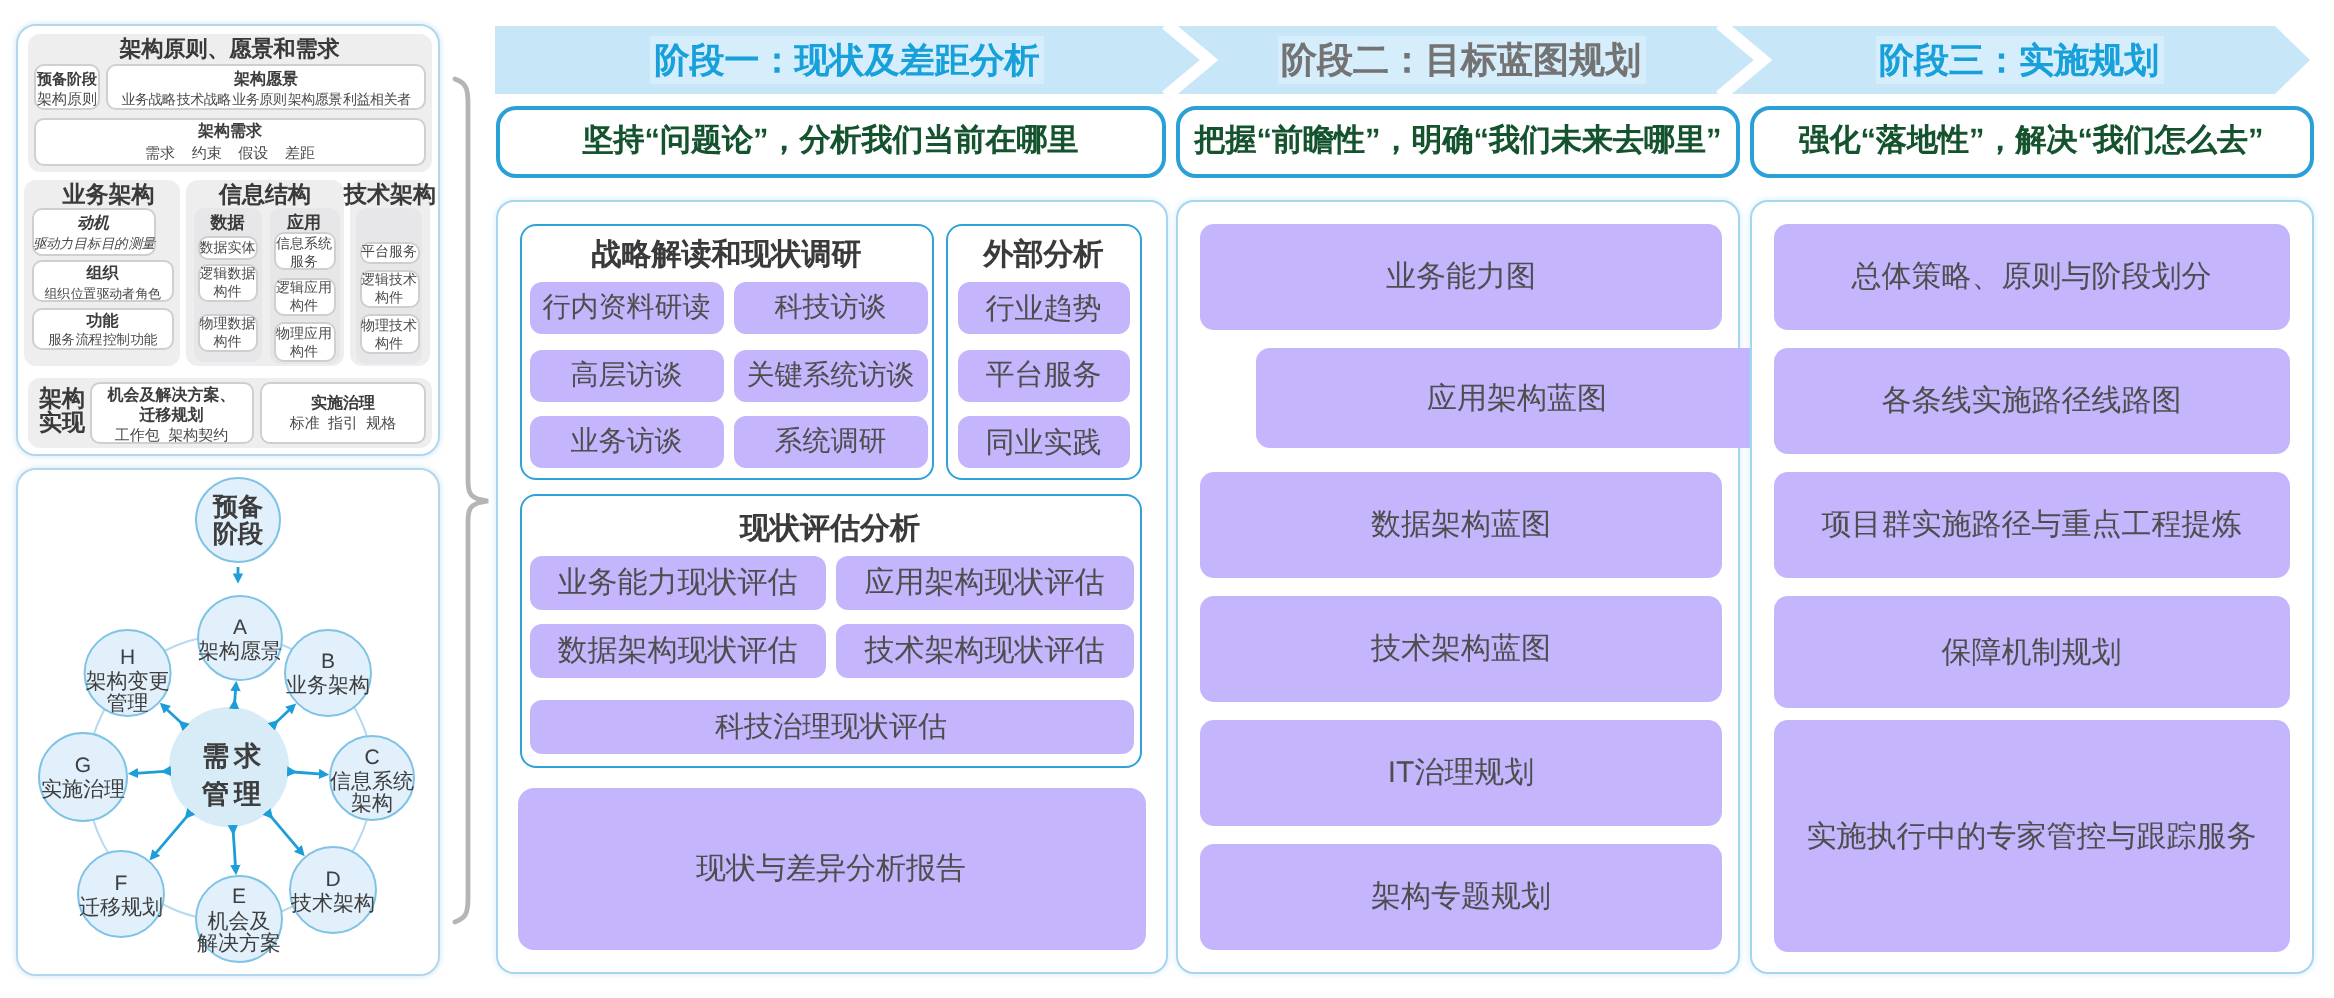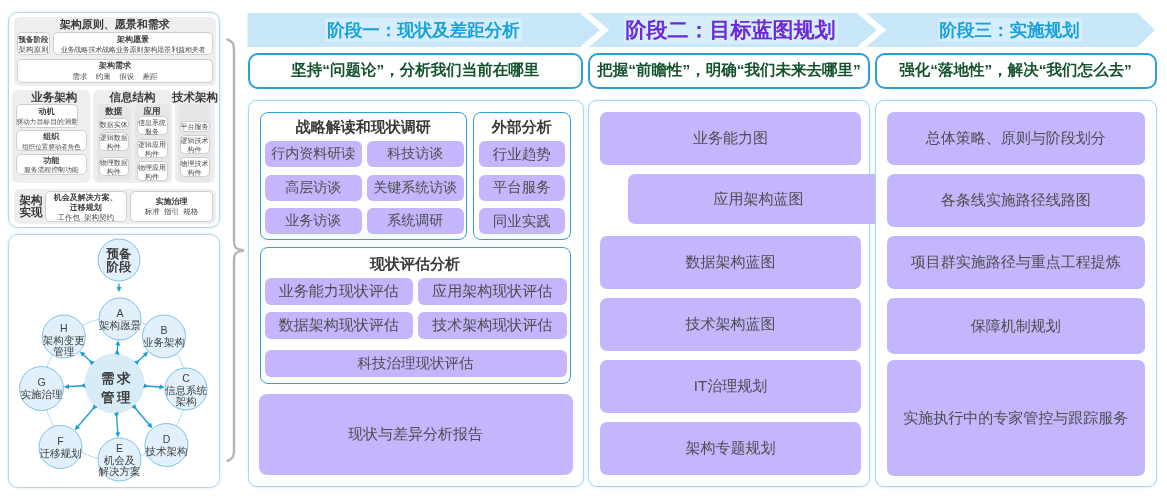--- a/index.html
+++ b/index.html
@@ -29,21 +29,21 @@
 <div class="abs wbox" style="left:53px;top:32px;width:160px;height:23px;font-size:8px;line-height:10px;padding-top:1.5px;"><b>架构愿景</b><br><span class="sq" style="font-size:7px;">业务战略 技术战略 业务原则 架构愿景 利益相关者</span></div>
 <div class="abs wbox" style="left:17px;top:58.5px;width:196px;height:24px;font-size:8px;line-height:10.5px;padding-top:1.5px;"><b>架构需求</b><br><span style="font-size:7.5px;">需求&nbsp;&nbsp;&nbsp;&nbsp;约束&nbsp;&nbsp;&nbsp;&nbsp;假设&nbsp;&nbsp;&nbsp;&nbsp;差距</span></div>
 
 <div class="abs gsec" style="left:11.5px;top:90px;width:78.5px;height:93px;"></div>
 <div class="abs gsec" style="left:93px;top:90px;width:79px;height:93px;"></div>
 <div class="abs gsec" style="left:175px;top:90px;width:40px;height:93px;"></div>
 <div class="abs t" style="left:15px;top:89.5px;width:78.5px;font-size:11.5px;">业务架构</div>
 <div class="abs t" style="left:93px;top:89.5px;width:79px;font-size:11.5px;">信息结构</div>
 <div class="abs t" style="left:168px;top:89.5px;width:54px;font-size:11.5px;">技术架构</div>
 
-<div class="abs wbox" style="left:15.5px;top:104px;width:62px;height:23.5px;font-size:8px;line-height:10px;padding-top:1.5px;"><b>动机</b><br><span class="sq" style="font-size:6.8px;">驱动力 目标 目的 测量</span></div>
+<div class="abs wbox" style="left:15.5px;top:104px;width:62px;height:23.5px;font-size:8px;line-height:10px;padding-top:1.5px;font-style:italic;"><b>动机</b><br><span class="sq" style="font-size:6.8px;">驱动力 目标 目的 测量</span></div>
 <div class="abs wbox" style="left:15.5px;top:130px;width:71.5px;height:21px;font-size:8px;line-height:9.5px;padding-top:1px;"><b>组织</b><br><span class="sq" style="font-size:6.5px;">组织 位置 驱动者 角色</span></div>
 <div class="abs wbox" style="left:15.5px;top:153.5px;width:71.5px;height:21px;font-size:8px;line-height:9.5px;padding-top:1px;"><b>功能</b><br><span class="sq" style="font-size:6.8px;">服务 流程 控制 功能</span></div>
 
 <div class="abs" style="left:96.5px;top:104px;width:34.5px;height:77px;background:#e7e7e9;border-radius:5px;"></div>
 <div class="abs" style="left:134.5px;top:104px;width:35px;height:78px;background:#e7e7e9;border-radius:5px;"></div>
 <div class="abs t" style="left:96.5px;top:105.5px;width:34.5px;font-size:8.5px;">数据</div>
 <div class="abs t" style="left:134.5px;top:105.5px;width:35px;font-size:8.5px;">应用</div>
 <div class="abs wbox" style="left:98.5px;top:117.5px;width:30.5px;height:12.5px;font-size:7px;line-height:12px;">数据实体</div>
 <div class="abs wbox" style="left:98.5px;top:131.5px;width:30.5px;height:19.5px;font-size:7px;line-height:9px;padding-top:0.5px;">逻辑数据<br>构件</div>
 <div class="abs wbox" style="left:98.5px;top:156.5px;width:30.5px;height:19.5px;font-size:7px;line-height:9px;padding-top:0.5px;">物理数据<br>构件</div>
@@ -130,21 +130,21 @@
 
 <svg class="abs" style="left:247px;top:12px;" width="910" height="36" viewBox="0 0 910 36">
   <polygon points="0.5,1 890.5,1 908,18 890.5,35 0.5,35" fill="#c7e6f8"></polygon>
   <polyline points="336,0 357.5,18 336,36" fill="none" stroke="#fff" stroke-width="6"></polyline>
   <polyline points="613,0 634.5,18 613,36" fill="none" stroke="#fff" stroke-width="6"></polyline>
 </svg>
 <div class="abs" style="left:252px;top:13px;width:343px;height:33px;display:flex;align-items:center;justify-content:center;">
   <span style="font-size:17.5px;font-weight:bold;color:#18a0da;background:#d6eefb;padding:0 2px;">阶段一：现状及差距分析</span>
 </div>
 <div class="abs" style="left:591.5px;top:13px;width:278px;height:33px;display:flex;align-items:center;justify-content:center;">
-  <span style="font-size:21px;font-weight:bold;color:#6d28d9;background:#d6eefb;padding:0 2px;">阶段二：目标蓝图规划</span>
+  <span style="font-size:18px;font-weight:bold;color:#737373;background:#d6eefb;padding:0 2px;">阶段二：目标蓝图规划</span>
 </div>
 <div class="abs" style="left:877.5px;top:13px;width:264px;height:33px;display:flex;align-items:center;justify-content:center;">
   <span style="font-size:17.5px;font-weight:bold;color:#18a0da;background:#d6eefb;padding:0 2px;">阶段三：实施规划</span>
 </div>
 
 <div class="abs sub" style="left:247.5px;top:52.5px;width:335.5px;height:36px;">坚持“问题论”，分析我们当前在哪里</div>
 <div class="abs sub" style="left:588px;top:52.5px;width:282px;height:36px;">把握“前瞻性”，明确“我们未来去哪里”</div>
 <div class="abs sub" style="left:874.5px;top:52.5px;width:282px;height:36px;">强化“落地性”，解决“我们怎么去”</div>
 
 <div class="abs cpanel" style="left:247.5px;top:100px;width:336px;height:387px;"></div>

